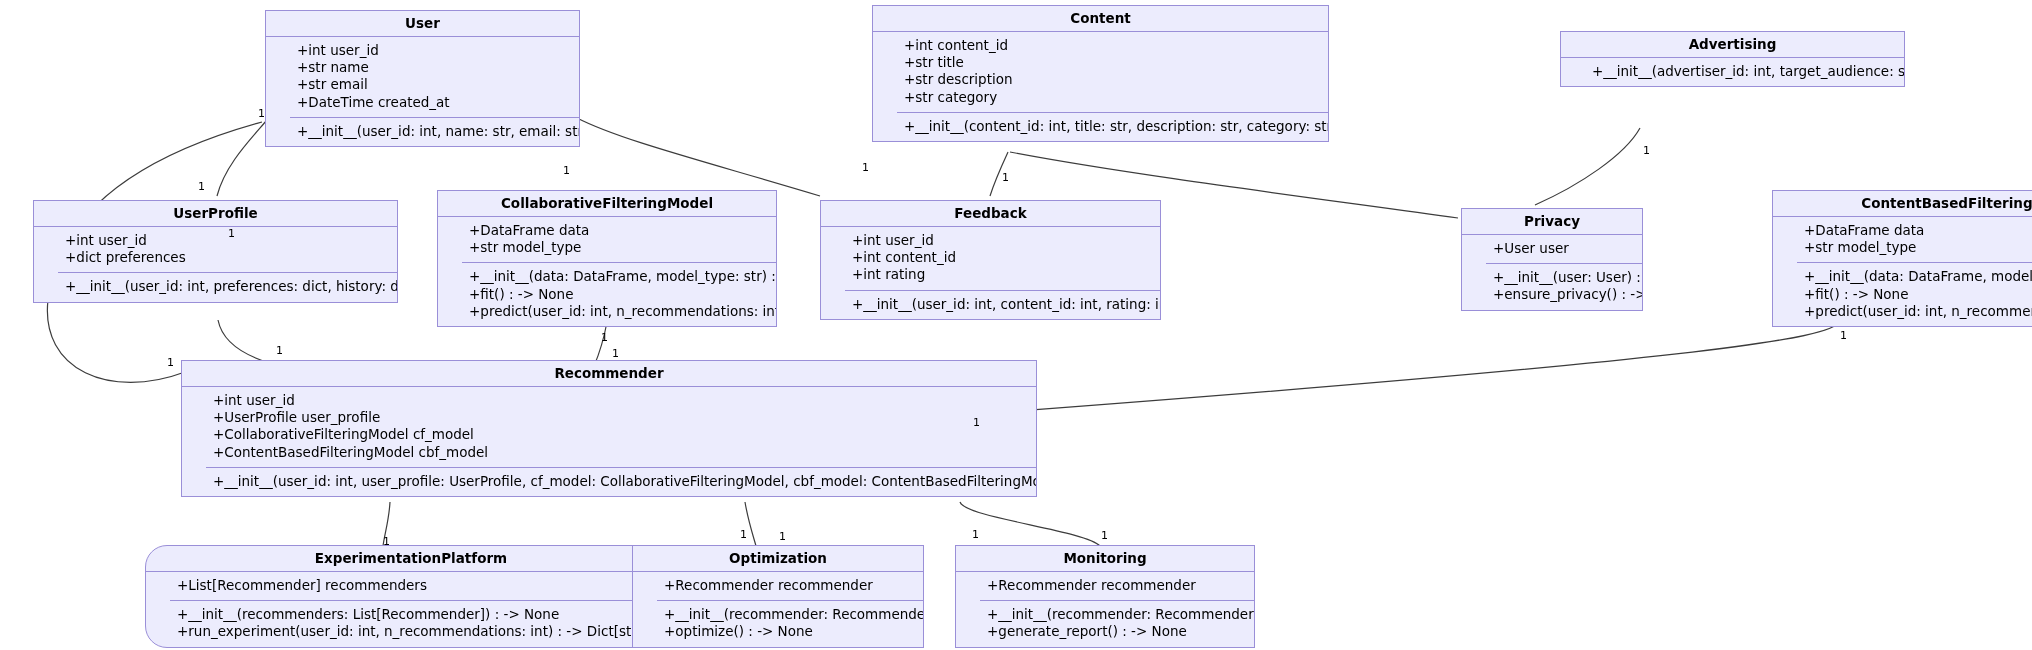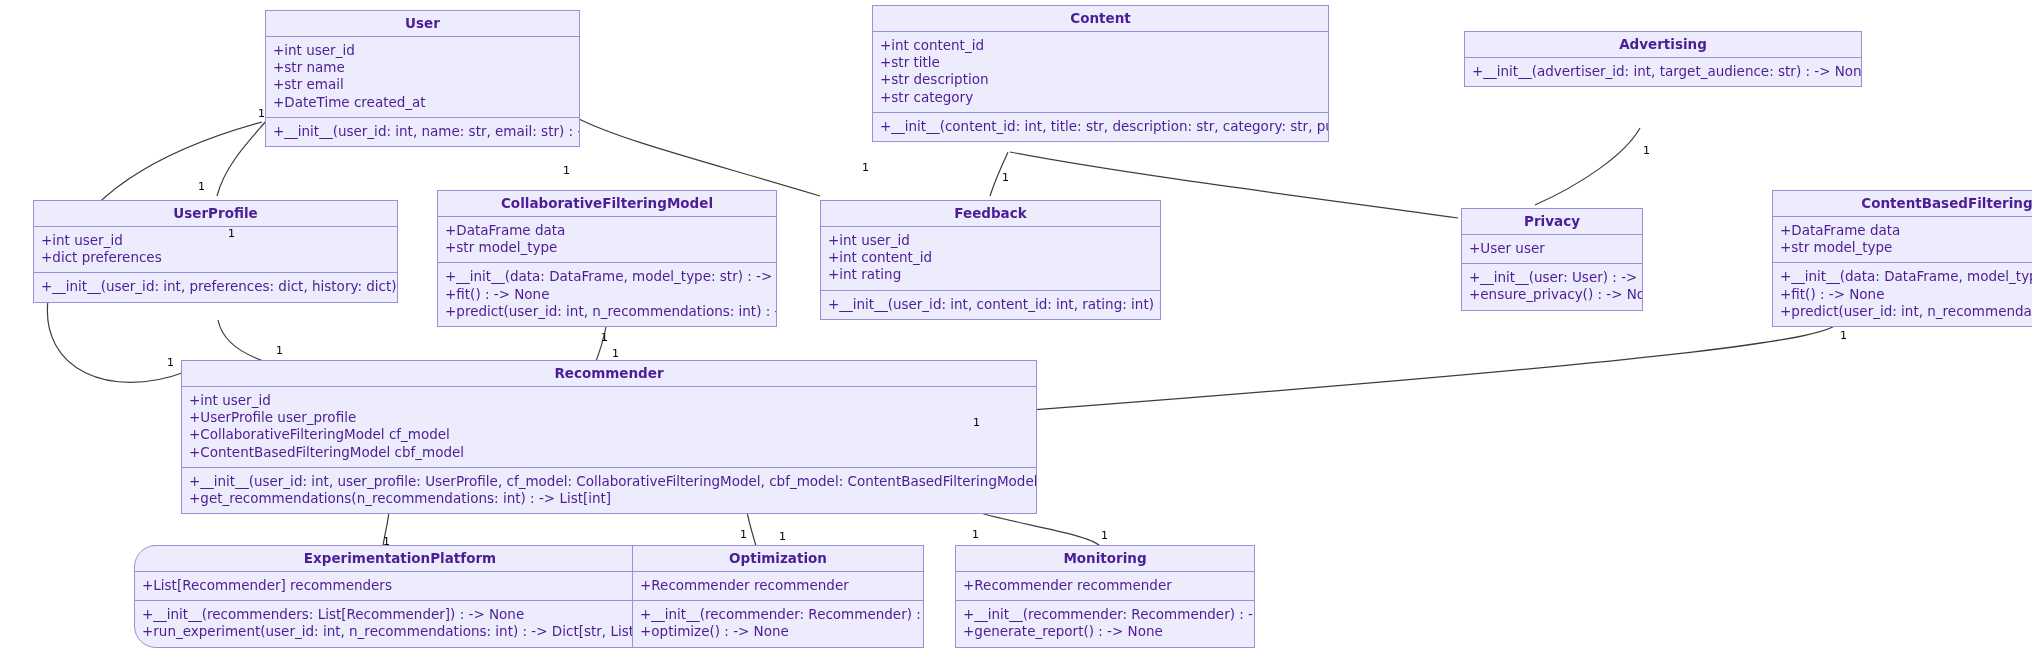--- a/index.html
+++ b/index.html
@@ -26,34 +26,35 @@
     width: 2032px;
     height: 650px;
     pointer-events: none;
   }
   .uml-class {
     position: absolute;
     box-sizing: border-box;
     border: 1px solid #9a8fd8;
     background: #ececfd;
     font-size: 13.5px;
-    color: #4c1d95;
+    color: #000000;
     overflow: hidden;
   }
   .uml-title {
     text-align: center;
     font-weight: bold;
     padding: 5px 6px 6px 6px;
     border-bottom: 1px solid #9a8fd8;
     line-height: 1.05;
     font-size: 13.5px;
   }
   .uml-section {
     padding: 5px 7px 6px 7px;
     line-height: 1.27;
+    margin-left: 24px;
   }
   .uml-section + .uml-section {
     border-top: 1px solid #9a8fd8;
   }
   .uml-row {
     white-space: nowrap;
   }
   .mult-label {
     position: absolute;
     font-size: 11px;
@@ -115,21 +116,21 @@
       <div class="uml-row">+int content_id</div>
       <div class="uml-row">+str title</div>
       <div class="uml-row">+str description</div>
       <div class="uml-row">+str category</div>
     </div>
     <div class="uml-section">
       <div class="uml-row">+__init__(content_id: int, title: str, description: str, category: str, published_at: DateTime) : -&gt; None</div>
     </div>
   </div>
 
-  <div class="uml-class" style="left:1464px; top:31px; width:398px;">
+  <div class="uml-class" style="left:1560px; top:31px; width:345px;">
     <div class="uml-title">Advertising</div>
     <div class="uml-section">
       <div class="uml-row">+__init__(advertiser_id: int, target_audience: str) : -&gt; None</div>
     </div>
   </div>
 
   <div class="uml-class" style="left:33px; top:200px; width:365px;">
     <div class="uml-title">UserProfile</div>
     <div class="uml-section">
       <div class="uml-row">+int user_id</div>
@@ -192,25 +193,24 @@
   <div class="uml-class" style="left:181px; top:360px; width:856px;">
     <div class="uml-title">Recommender</div>
     <div class="uml-section">
       <div class="uml-row">+int user_id</div>
       <div class="uml-row">+UserProfile user_profile</div>
       <div class="uml-row">+CollaborativeFilteringModel cf_model</div>
       <div class="uml-row">+ContentBasedFilteringModel cbf_model</div>
     </div>
     <div class="uml-section">
       <div class="uml-row">+__init__(user_id: int, user_profile: UserProfile, cf_model: CollaborativeFilteringModel, cbf_model: ContentBasedFilteringModel) : -&gt; None</div>
-      <div class="uml-row">+get_recommendations(n_recommendations: int) : -&gt; List[int]</div>
-    </div>
-  </div>
-
-  <div class="uml-class" style="left:134px; top:545px; width:532px;border-radius:22px;">
+    </div>
+  </div>
+
+  <div class="uml-class" style="left:145px; top:545px; width:532px;border-radius:22px;">
     <div class="uml-title">ExperimentationPlatform</div>
     <div class="uml-section">
       <div class="uml-row">+List[Recommender] recommenders</div>
     </div>
     <div class="uml-section">
       <div class="uml-row">+__init__(recommenders: List[Recommender]) : -&gt; None</div>
       <div class="uml-row">+run_experiment(user_id: int, n_recommendations: int) : -&gt; Dict[str, List[int]]</div>
     </div>
   </div>
 

